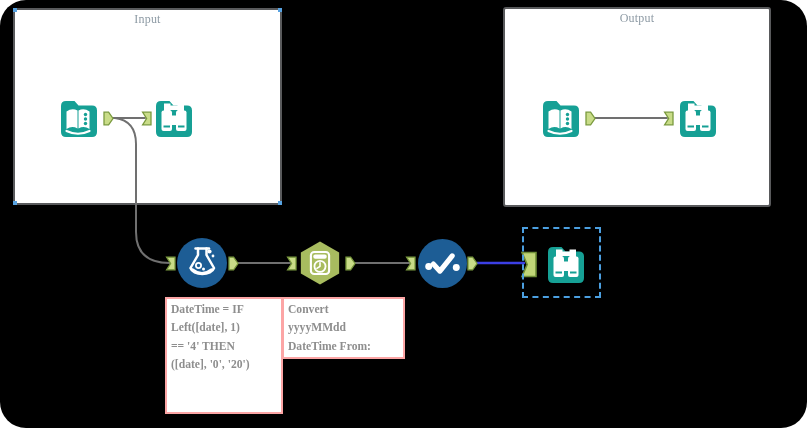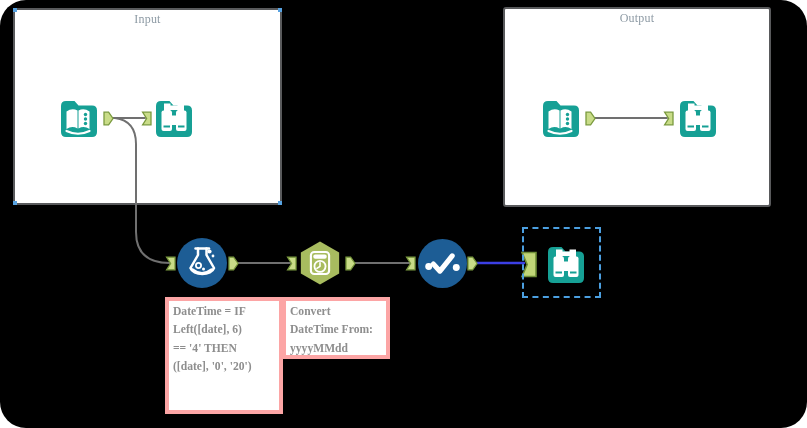--- a/index.html
+++ b/index.html
@@ -33,26 +33,26 @@
   .anchor svg{display:block;}
 
   
   .sel-rect{
     position:absolute;left:522px;top:227px;width:79px;height:71px;
     border:2px dashed #4b9fe0;box-sizing:border-box;background:transparent;
   }
 
   
   .annotation{
-    position:absolute;background:#ffffff;border:4px solid #fca5a5;box-sizing:border-box;
+    position:absolute;background:#ffffff;border:2px solid #fca5a5;box-sizing:border-box;
     color:#8e8e8e;font-weight:bold;font-size:11.6px;line-height:18.4px;
     padding:2px 4px;white-space:nowrap;overflow:hidden;
   }
   #ann1{left:165px;top:297px;width:118px;height:117px;z-index:5;}
-  #ann2{left:282px;top:297px;width:108px;height:62px;z-index:4;}
+  #ann2{left:282px;top:297px;width:123px;height:62px;z-index:4;}
 </style>
 </head>
 <body>
 
 <div class="stage">
 
   <div class="tc" style="left:13px;top:8px;width:269px;height:197px;">
     <div class="corner tl"></div>
     <div class="corner tr"></div>
     <div class="corner bl"></div>
@@ -225,24 +225,24 @@
       <rect x="11.5" y="16.5" width="10.5" height="20.5" rx="2" fill="#ffffff"></rect>
       <rect x="26" y="16.5" width="10.5" height="20.5" rx="2" fill="#ffffff"></rect>
       <rect x="21.5" y="21.5" width="5" height="9.5" fill="#ffffff"></rect>
       <rect x="13.5" y="31.5" width="6.5" height="2" fill="#16a095"></rect>
       <rect x="28" y="31.5" width="6.5" height="2" fill="#16a095"></rect>
     </svg>
   </div>
 
   <div class="annotation" id="ann1">
     <div>DateTime = IF</div>
-    <div>Left([date], 6)</div>
+    <div>Left([date], 1)</div>
     <div>== '4' THEN</div>
     <div>([date], '0', '20')</div>
   </div>
 
   <div class="annotation" id="ann2">
     <div>Convert</div>
+    <div>yyyyMMdd</div>
     <div>DateTime From:</div>
-    <div>yyyyMMdd</div>
   </div>
 
 </div>
 
 </body></html>

